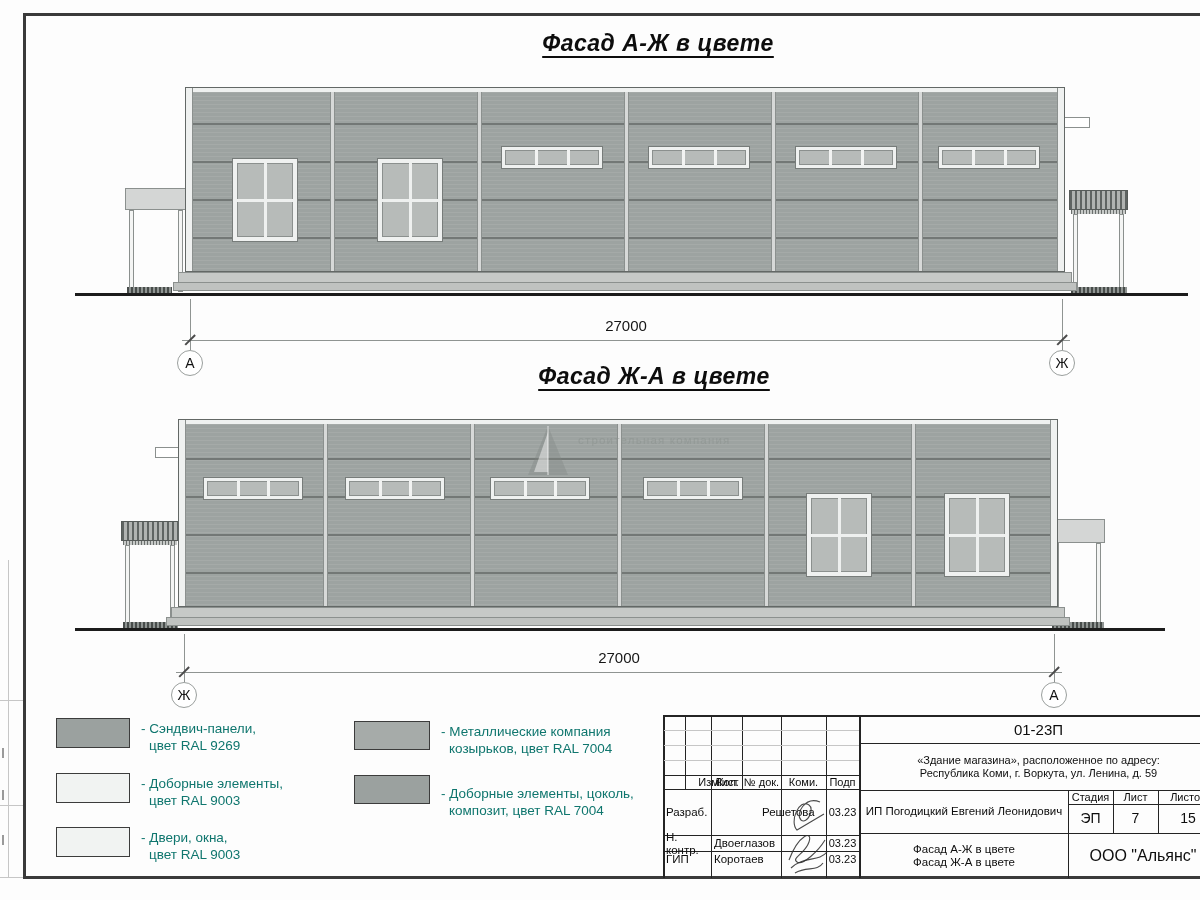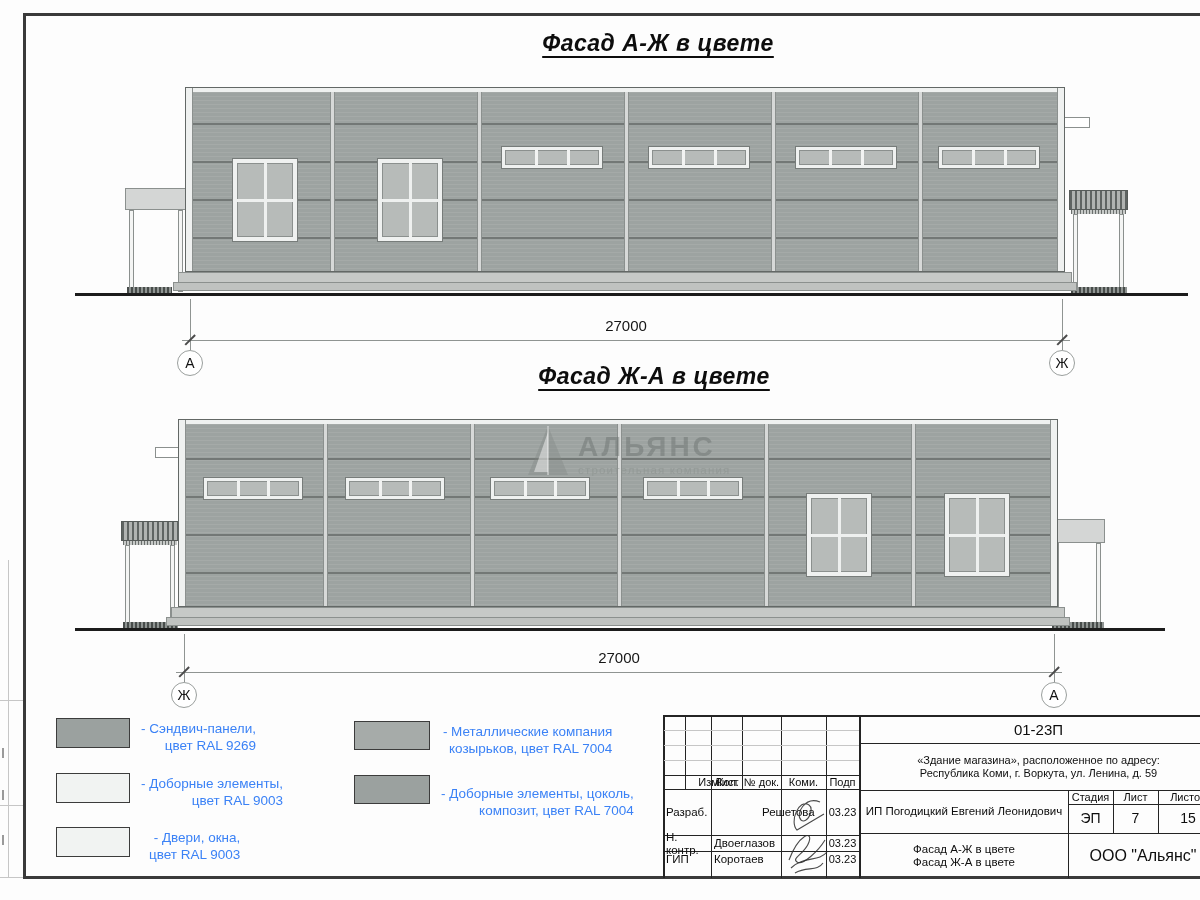--- a/index.html
+++ b/index.html
@@ -15,21 +15,21 @@
   }
   .hl,.vl{position:absolute;background:#242424;}
   .hl-light{position:absolute;background:#c6c6c6;}
   .frame{position:absolute;background:#3a3a3a;}
   .tb{
     position:absolute;font-size:11px;color:#0d0d0d;
     display:flex;align-items:center;justify-content:center;text-align:center;line-height:13px;
   }
   .tb-left{justify-content:flex-start;text-align:left;}
   .legend-swatch{position:absolute;border:1.5px solid #3c3c3c;box-sizing:border-box;}
-  .legend-text{position:absolute;font-size:13.5px;line-height:17px;color:#3b82f6;text-align:right;}
+  .legend-text{position:absolute;font-size:13.5px;line-height:17px;color:#0f766e;}
   .legend-text .l2{padding-left:8px;}
   .watermark{position:absolute;display:flex;align-items:flex-start;pointer-events:none;}
   .wm-name{font-size:28px;font-weight:700;letter-spacing:3px;color:rgba(105,111,109,0.45);line-height:30px;display:block;}
   .wm-sub{font-size:11.5px;letter-spacing:1.2px;color:rgba(140,146,144,0.6);display:block;margin-top:2px;}
   .sig{position:absolute;}
 </style>
 </head>
 <body>
 
 <div class="sheet">
@@ -168,21 +168,20 @@
       <div style="position: absolute; box-sizing: border-box; left: 1041px; top: 682px; width: 26px; height: 26px; border: 1px solid rgb(154, 159, 157); border-radius: 50%; background: rgb(255, 255, 255); font-size: 14px; color: rgb(17, 17, 17); display: flex; align-items: center; justify-content: center;">А</div>
     </div>
 
   <div class="watermark" style="left:524px;top:424px;">
     <svg width="46" height="54" viewBox="0 0 46 54">
       <path d="M24 2 L44 51 L4 51 Z" fill="rgba(125,131,129,0.35)"></path>
       <path d="M24 8 L24 48 L10 48 Z" fill="rgba(255,255,255,0.45)"></path>
       <path d="M24 2 L24 51" stroke="rgba(255,255,255,0.5)" stroke-width="1.5"></path>
     </svg>
     <div style="margin-left:8px;margin-top:8px;">
-      <span class="wm-name">АЛЬЯНС</span>
       <span class="wm-sub">строительная компания</span>
     </div>
   </div>
 
   <div>
     <div class="legend-swatch" style="left: 56px; top: 718px; width: 74px; height: 30px; background: rgb(155, 161, 159);"></div>
     <div class="legend-text" style="left:141px;top:720px;">
       <div>- Сэндвич-панели,</div>
         <div class="l2">цвет RAL 9269</div>
     </div>

